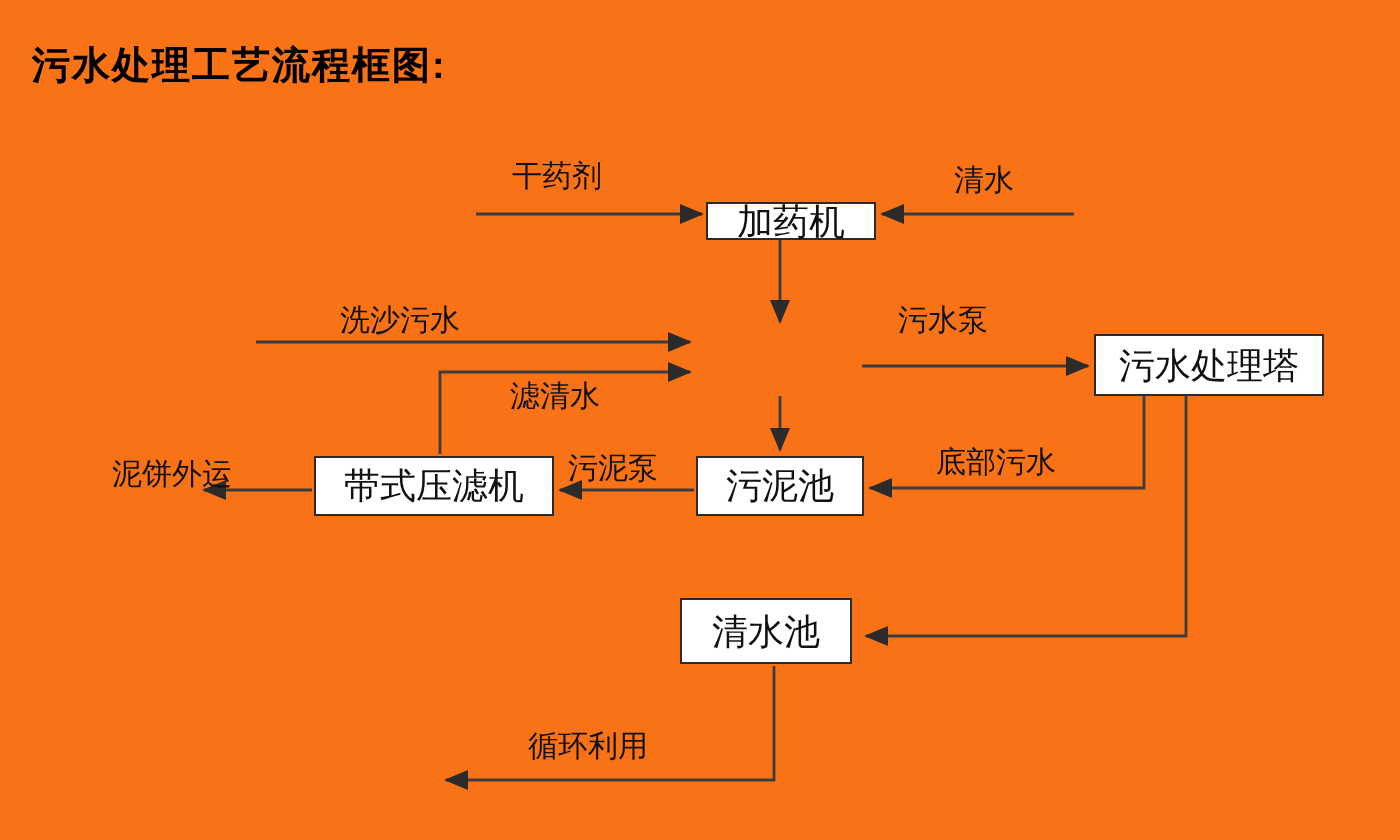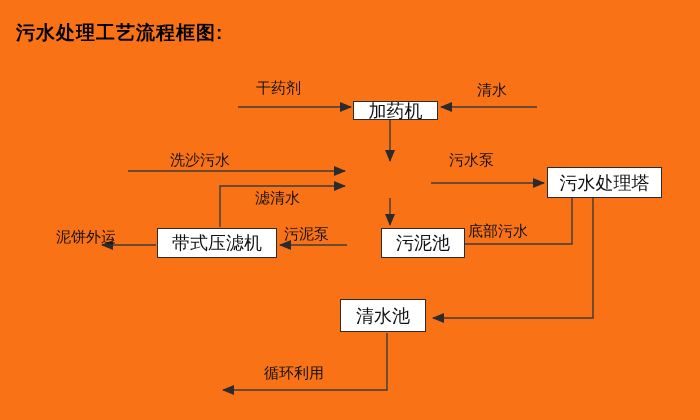--- a/index.html
+++ b/index.html
@@ -17,21 +17,21 @@
     position:absolute;box-sizing:border-box;background:#ffffff;border:1.5px solid #2b2b2b;
     display:flex;align-items:center;justify-content:center;
     font-size:18px;color:#111111;white-space:nowrap;
   }
   .flabel{position:absolute;font-size:15px;color:#111111;white-space:nowrap;}
   
   .n-dosing{left:353px;top:89px;width:85px;height:19px;margin-top:12px;}
   .n-sewage{left:348px;top:164px;width:82px;height:33px;}
   .n-tower{left:547px;top:167px;width:115px;height:31px;}
   .n-press{left:157px;top:228px;width:120px;height:30px;}
-  .n-sludge{left:348px;top:228px;width:84px;height:30px;margin-left:33px;}
+  .n-sludge{left:348px;top:228px;width:84px;height:30px;}
   .n-clean{left:340px;top:299px;width:86px;height:33px;}
   
   .l-dry{left:256px;top:79px;}
   .l-cw{left:477px;top:81px;}
   .l-sand{left:170px;top:151px;}
   .l-filter{left:255px;top:189px;}
   .l-spump{left:449px;top:151px;}
   .l-slpump{left:284px;top:225px;}
   .l-mud{left:18px;top:228px;margin-left:38px;}
   .l-bottom{left:468px;top:222px;text-align:right;}

